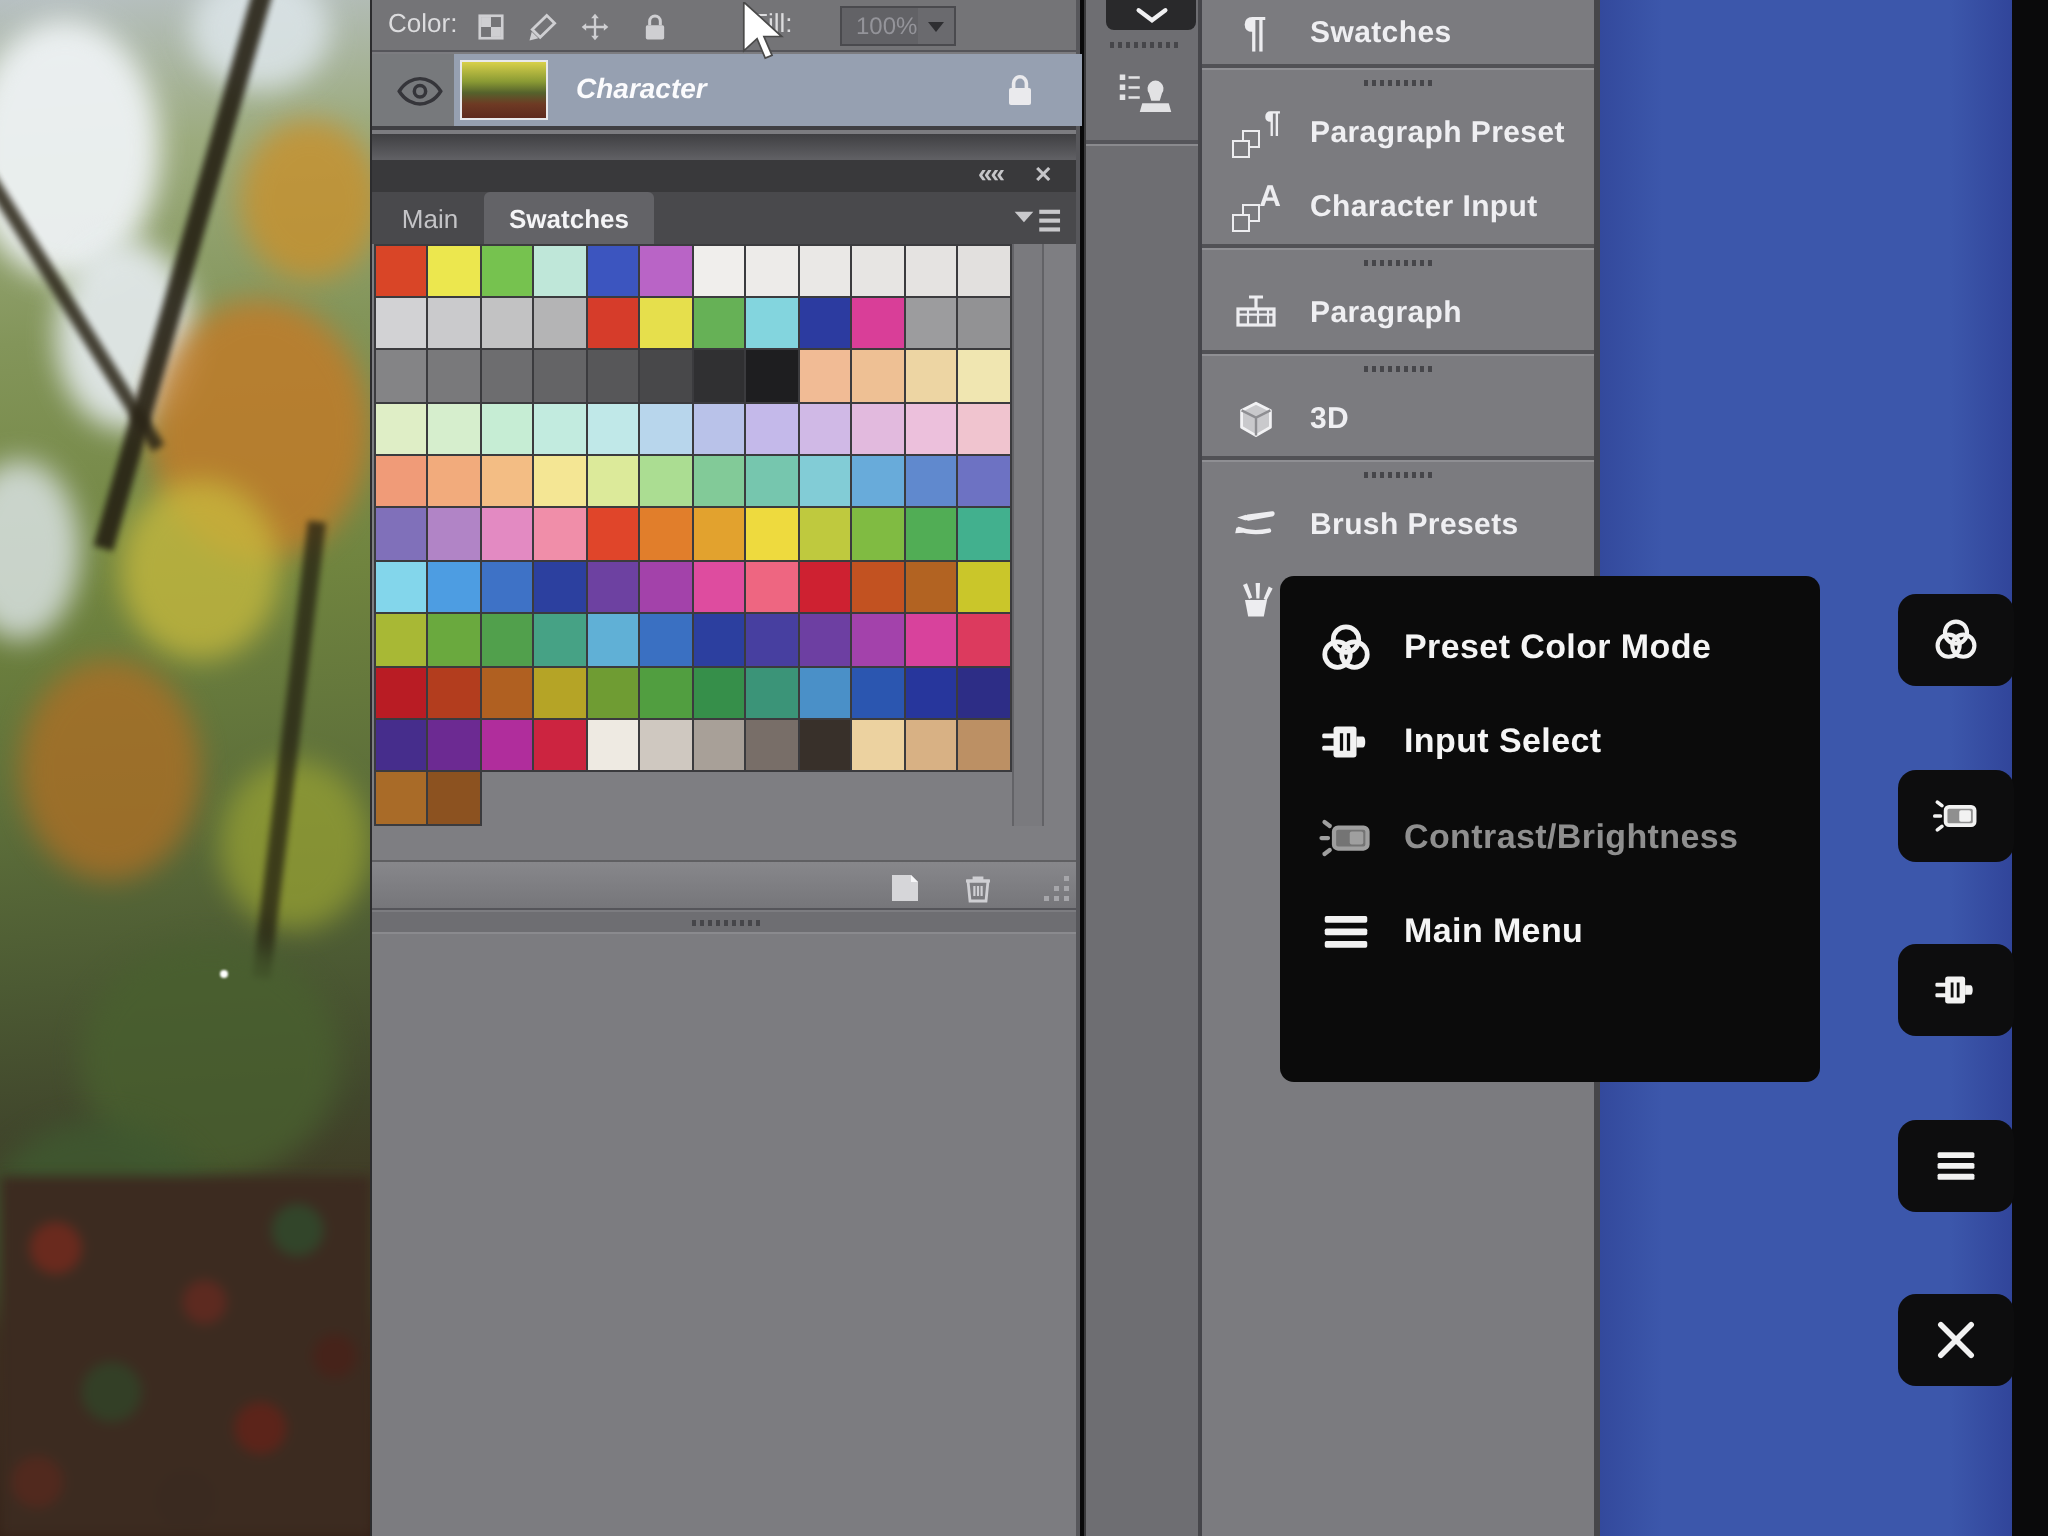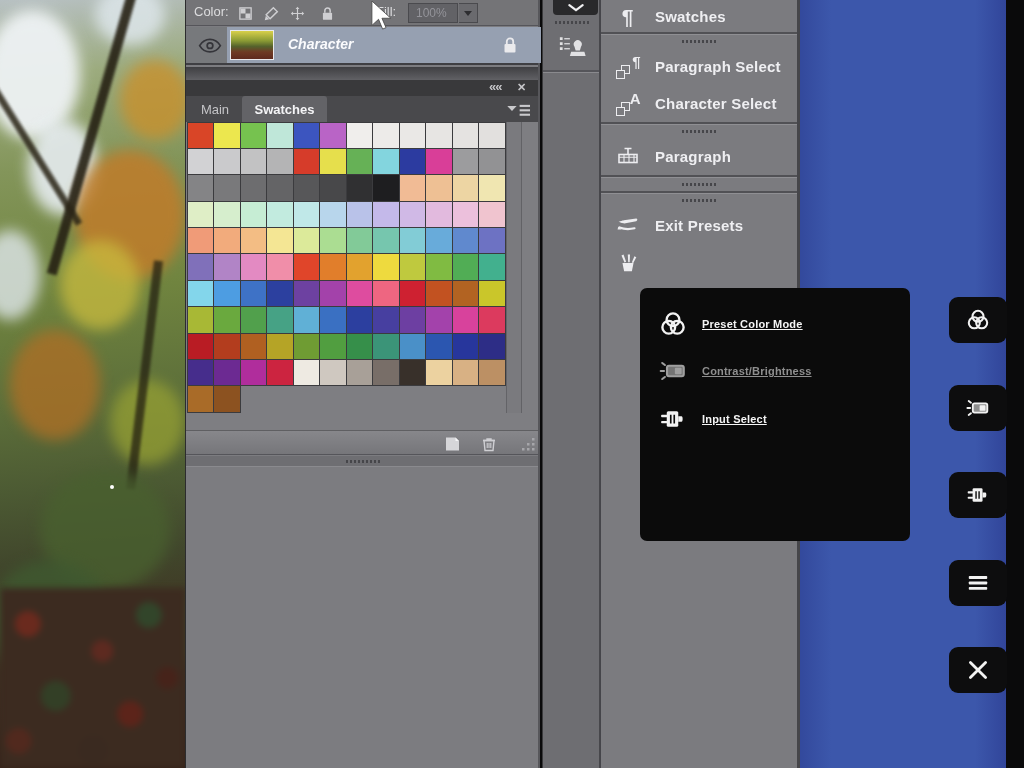--- a/index.html
+++ b/index.html
@@ -38,21 +38,21 @@
     #3c2b20;}
   .speck{position:absolute;left:110px;top:485px;width:4px;height:4px;background:#fff;border-radius:50%;filter:blur(.5px)}
 
   
   .ps{position:absolute;left:185px;top:0;width:355px;height:768px;z-index:2;background:#7c7c80;
       border-left:1px solid #2c2c2e;border-right:2px solid #57575b;}
   .lock-toolbar{position:absolute;left:0;top:0;width:100%;height:26px;background:#747477;border-bottom:1px solid #55555a;color:#d8d8db;}
   .lock-toolbar .lbl{position:absolute;top:4px;font-size:13px;color:#dcdcde;}
   .tk{position:absolute;top:4px;width:18px;height:18px;color:#cfcfd2;display:flex;align-items:center;justify-content:center;}
   .tk svg{width:15px;height:15px;}
-  .fill-box{position:absolute;left:222px;top:3px;width:50px;height:20px;background:#626266;border:1px solid #4a4a4e;display:flex;align-items:center;padding-left:7px;font-size:12px;color:#94949a;}
+  .fill-box{position:absolute;left:234px;top:3px;width:50px;height:20px;background:#626266;border:1px solid #4a4a4e;display:flex;align-items:center;padding-left:7px;font-size:12px;color:#94949a;}
   .fill-arrow{position:absolute;left:273px;top:3px;width:19px;height:20px;background:#6a6a6e;border:1px solid #4a4a4e;border-left:none;display:flex;align-items:center;justify-content:center;}
   .fill-arrow i{width:0;height:0;border-left:4px solid transparent;border-right:4px solid transparent;border-top:5px solid #2e2e31;}
   .layer-row{position:absolute;left:0;top:27px;width:100%;height:38px;background:#77797c;border-bottom:2px solid #3f3f43;}
   .layer-hl{position:absolute;left:41px;top:0;width:314px;height:36px;background:#96a0b1;}
   .eye{position:absolute;left:12px;top:11px;width:24px;height:15px;}
   .thumb{position:absolute;left:44px;top:3px;width:44px;height:30px;border:1px solid #e9e9ec;
     background:linear-gradient(180deg,#d8d04a 0%,#8a9a34 35%,#55622c 55%,#6e3a24 75%,#5e2a1e 100%);}
   .lname{position:absolute;left:102px;top:9px;font-size:14px;font-style:italic;font-weight:bold;color:#fbfbfd;}
   .llock{position:absolute;left:316px;top:9px;width:16px;height:18px;color:#eaeaed;}
   .panel-gap{position:absolute;left:0;top:67px;width:100%;height:13px;background:linear-gradient(180deg,#3f3f42,#616165);}
@@ -107,21 +107,21 @@
   
   .blue{position:absolute;left:800px;top:0;width:206px;height:768px;z-index:1;
     background:linear-gradient(90deg,#33499c,#3c57ab 15%,#3c57ab 85%,#31459a);}
   .bezel{position:absolute;left:1006px;top:0;width:18px;height:768px;z-index:3;background:#0a0a0b;}
 
   
   .osd{position:absolute;left:640px;top:288px;width:270px;height:253px;z-index:5;background:#0b0b0b;border-radius:7px;padding-top:12px;}
   .osd-item{height:47.5px;display:flex;align-items:center;}
   .osd-icon{width:34px;height:34px;margin-left:16px;display:flex;align-items:center;justify-content:center;color:#f2f2f2;}
   .osd-icon svg{width:30px;height:30px;}
-  .osd-label{margin-left:12px;font-size:11px;font-weight:bold;color:#f5f5f5;letter-spacing:.2px;text-decoration:underline;}
+  .osd-label{margin-left:12px;font-size:17px;font-weight:bold;color:#f5f5f5;letter-spacing:.2px;}
   .osd-item.disabled .osd-label{color:#8f8f8f;}
   .osd-item.disabled .osd-icon{color:#c4c4c4;opacity:.8;}
 
   
   .side-buttons{position:absolute;left:949px;top:0;width:58px;height:768px;z-index:4;}
   .side-btn{position:absolute;left:0;width:58px;height:46px;background:#0d0d0e;border-radius:9px;display:flex;align-items:center;justify-content:center;color:#f2f2f2;}
   .side-btn svg{width:26px;height:26px;}
   .side-btn:nth-child(1){top:297px;}
   .side-btn:nth-child(2){top:385px;}
   .side-btn:nth-child(3){top:472px;}
@@ -425,61 +425,70 @@
       <div class="dock-group">
         <div class="dots"></div>
         <div class="dock-item">
     <span class="d-icon">
             <span class="ic-duo">
               <b class="pgc">¶</b>
               <i class="sq s2"></i>
               <i class="sq s1"></i>
             </span>
           </span>
-    <span class="d-label">Paragraph Select</span>
+    <span class="d-label">Paragraph Preset</span>
   </div>
         <div class="dock-item">
     <span class="d-icon">
             <span class="ic-duo">
               <b class="pgc">A</b>
               <i class="sq s2"></i>
               <i class="sq s1"></i>
             </span>
           </span>
-    <span class="d-label">Character Select</span>
+    <span class="d-label">Character Input</span>
   </div>
       </div>
       <div class="dock-group">
         <div class="dots"></div>
         <div class="dock-item">
     <span class="d-icon">
             <svg viewBox="0 0 24 24" fill="none" stroke="currentColor" stroke-width="1.6">
               <path d="M12 3.5v6M8.5 3.5h7"></path>
               <rect x="3" y="9.5" width="18" height="8"></rect>
               <path d="M3 12.3h18M8 9.5v8M13 9.5v8M18 9.5v8" stroke-width="1.1"></path>
             </svg>
           </span>
     <span class="d-label">Paragraph</span>
   </div>
       </div>
       <div class="dock-group">
         <div class="dots"></div>
+        <div class="dock-item">
+    <span class="d-icon">
+            <svg viewBox="0 0 24 24">
+              <path d="M12 3.6l7.2 3.6v8.4L12 19.8l-7.2-4.2V7.2z" fill="#c9c9cc" stroke="#f2f2f4" stroke-width="1.4" stroke-linejoin="round"></path>
+              <path d="M4.8 7.2L12 10.8l7.2-3.6M12 10.8v9" fill="none" stroke="#8e8e92" stroke-width="1.2"></path>
+            </svg>
+          </span>
+    <span class="d-label">3D</span>
+  </div>
       </div>
       <div class="dock-group">
         <div class="dots"></div>
         <div class="dock-item">
     <span class="d-icon">
             <svg viewBox="0 0 24 24" fill="currentColor">
               <path d="M7.8 6.2l12.4-1.6c1.5-.2 1.5 2.4 0 2.6L8.2 9.4 4 8z"></path>
               <path d="M7 6.4L2.6 7.8 6.9 9.2z"></path>
               <path d="M3.5 13.5c4.5 1.8 9.5 2 15 .8" fill="none" stroke="currentColor" stroke-width="2.2" stroke-linecap="round"></path>
               <path d="M2.2 12.8l3.4 2.6-4 .2z"></path>
             </svg>
           </span>
-    <span class="d-label">Exit Presets</span>
+    <span class="d-label">Brush Presets</span>
   </div>
         <div class="dock-item">
     <span class="d-icon">
             <svg viewBox="0 0 24 24" fill="currentColor">
               <path d="M8.5 11.5L5.5 4.5l2-.9 2.6 7.2z"></path>
               <path d="M12.2 11.2l-.4-7.7h2.2l-.3 7.7z"></path>
               <path d="M15.8 11.5l2.6-6.2 1.9 1-3 5.8z"></path>
               <path d="M6.5 12h11l-1.6 8.2H8.1z"></path>
             </svg>
           </span>
@@ -495,47 +504,57 @@
       <div class="osd-item">
     <span class="osd-icon">
           <svg viewBox="0 0 24 24" fill="none" stroke="currentColor" stroke-width="1.9">
             <circle cx="12" cy="8.6" r="5.1"></circle>
             <circle cx="8.6" cy="14.6" r="5.1"></circle>
             <circle cx="15.4" cy="14.6" r="5.1"></circle>
           </svg>
         </span>
     <span class="osd-label">Preset Color Mode</span>
   </div>
+      <div class="osd-item">
+    <span class="osd-icon">
+          <svg viewBox="0 0 24 24">
+            <g fill="currentColor">
+              <rect x="2.5" y="8.6" width="5" height="1.9" rx="0.6"></rect>
+              <rect x="2.5" y="13.5" width="5" height="1.9" rx="0.6"></rect>
+              <rect x="7" y="5.8" width="9.2" height="12.4" rx="1.2"></rect>
+              <path d="M16.2 9.8h2.6c1.2 0 1.2 4.4 0 4.4h-2.6z"></path>
+            </g>
+            <path d="M10.2 8.5v7M13 8.5v7" stroke="#0b0b0b" stroke-width="1.3"></path>
+          </svg>
+        </span>
+    <span class="osd-label">Input Select</span>
+  </div>
       <div class="osd-item disabled">
     <span class="osd-icon">
           <svg viewBox="0 0 24 24">
             <g stroke="currentColor" fill="none" stroke-width="1.7" stroke-linecap="round">
               <path d="M5.5 7.2L3.4 5.6"></path>
               <path d="M4.8 12H2.2"></path>
               <path d="M5.5 16.8l-2.1 1.6"></path>
             </g>
             <rect x="7.2" y="7.8" width="13.4" height="8.4" rx="1.6" fill="#8f8f8f" stroke="currentColor" stroke-width="1.7"></rect>
             <rect x="13.5" y="9.4" width="5.4" height="5.2" rx="0.8" fill="currentColor"></rect>
           </svg>
         </span>
     <span class="osd-label">Contrast/Brightness</span>
   </div>
       <div class="osd-item">
     <span class="osd-icon">
-          <svg viewBox="0 0 24 24">
-            <g fill="currentColor">
-              <rect x="2.5" y="8.6" width="5" height="1.9" rx="0.6"></rect>
-              <rect x="2.5" y="13.5" width="5" height="1.9" rx="0.6"></rect>
-              <rect x="7" y="5.8" width="9.2" height="12.4" rx="1.2"></rect>
-              <path d="M16.2 9.8h2.6c1.2 0 1.2 4.4 0 4.4h-2.6z"></path>
-            </g>
-            <path d="M10.2 8.5v7M13 8.5v7" stroke="#0b0b0b" stroke-width="1.3"></path>
+          <svg viewBox="0 0 24 24" fill="currentColor">
+            <rect x="3.5" y="5.6" width="17" height="2.7" rx="0.7"></rect>
+            <rect x="3.5" y="10.6" width="17" height="2.7" rx="0.7"></rect>
+            <rect x="3.5" y="15.6" width="17" height="2.7" rx="0.7"></rect>
           </svg>
         </span>
-    <span class="osd-label">Input Select</span>
+    <span class="osd-label">Main Menu</span>
   </div>
     </div>
 
   <div class="side-buttons" id="side-buttons">
       <div class="side-btn">
         <svg viewBox="0 0 24 24" fill="none" stroke="currentColor" stroke-width="1.9">
           <circle cx="12" cy="8.6" r="5.1"></circle>
           <circle cx="8.6" cy="14.6" r="5.1"></circle>
           <circle cx="15.4" cy="14.6" r="5.1"></circle>
         </svg>

